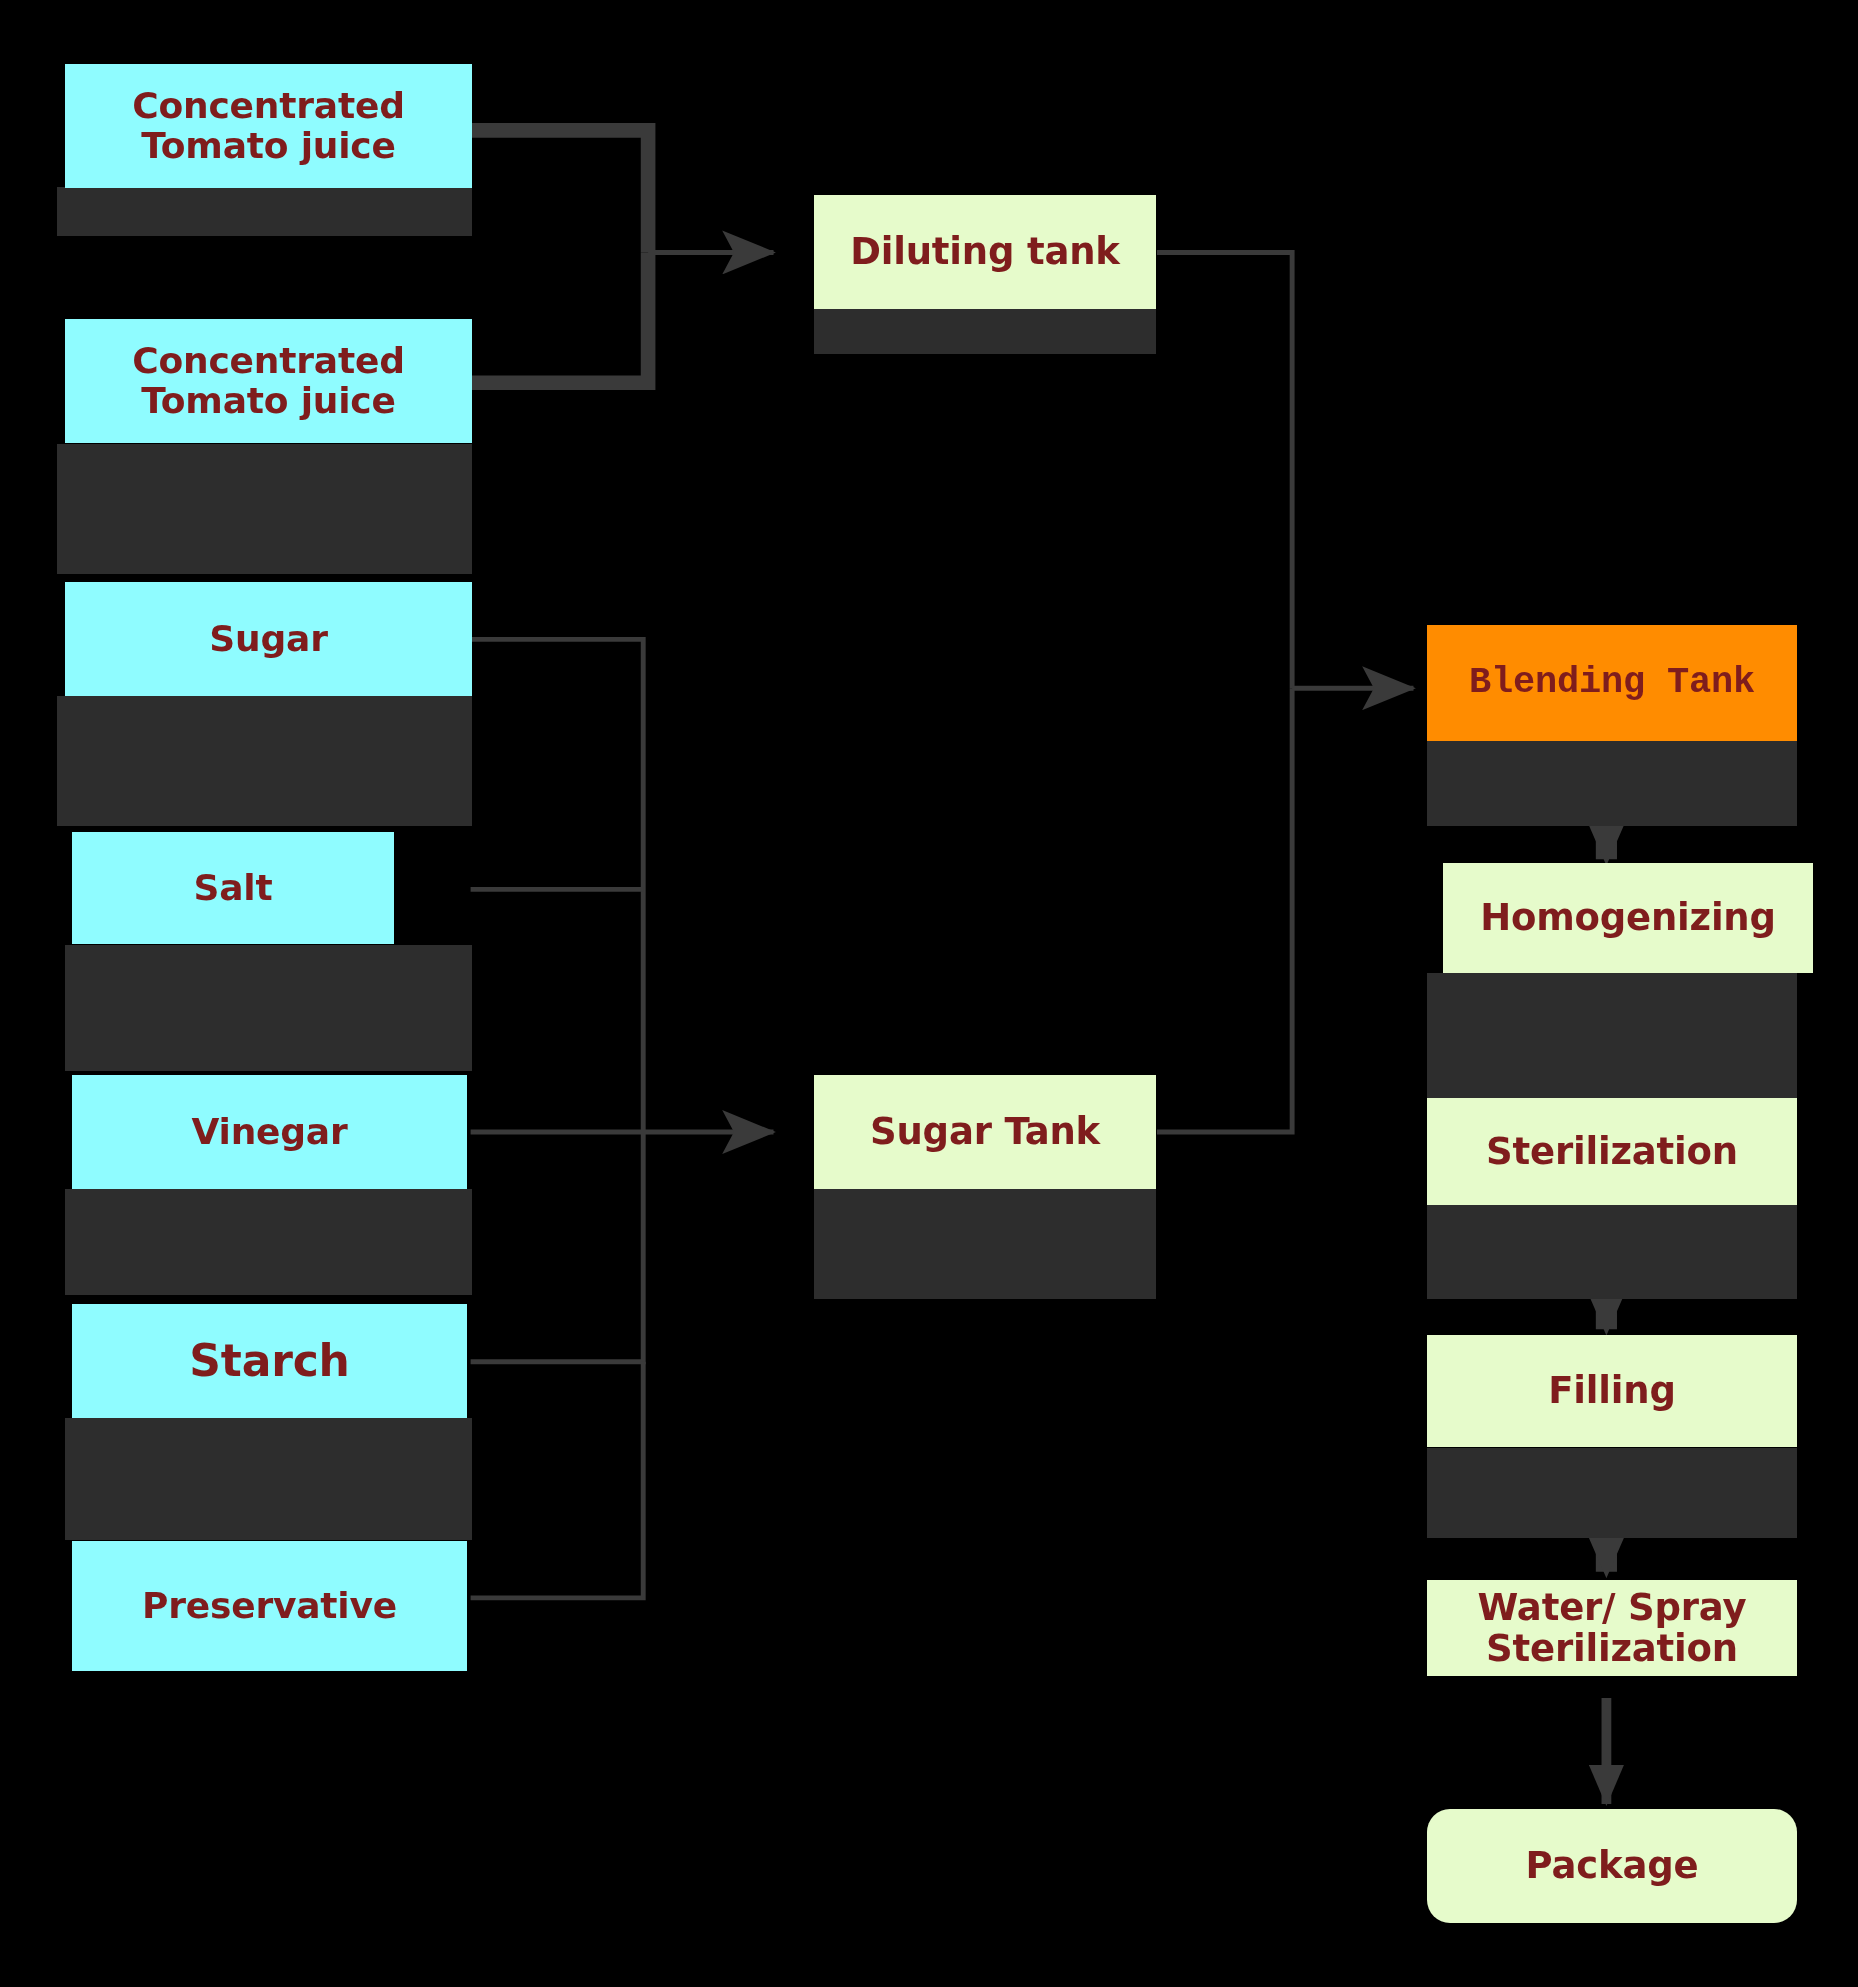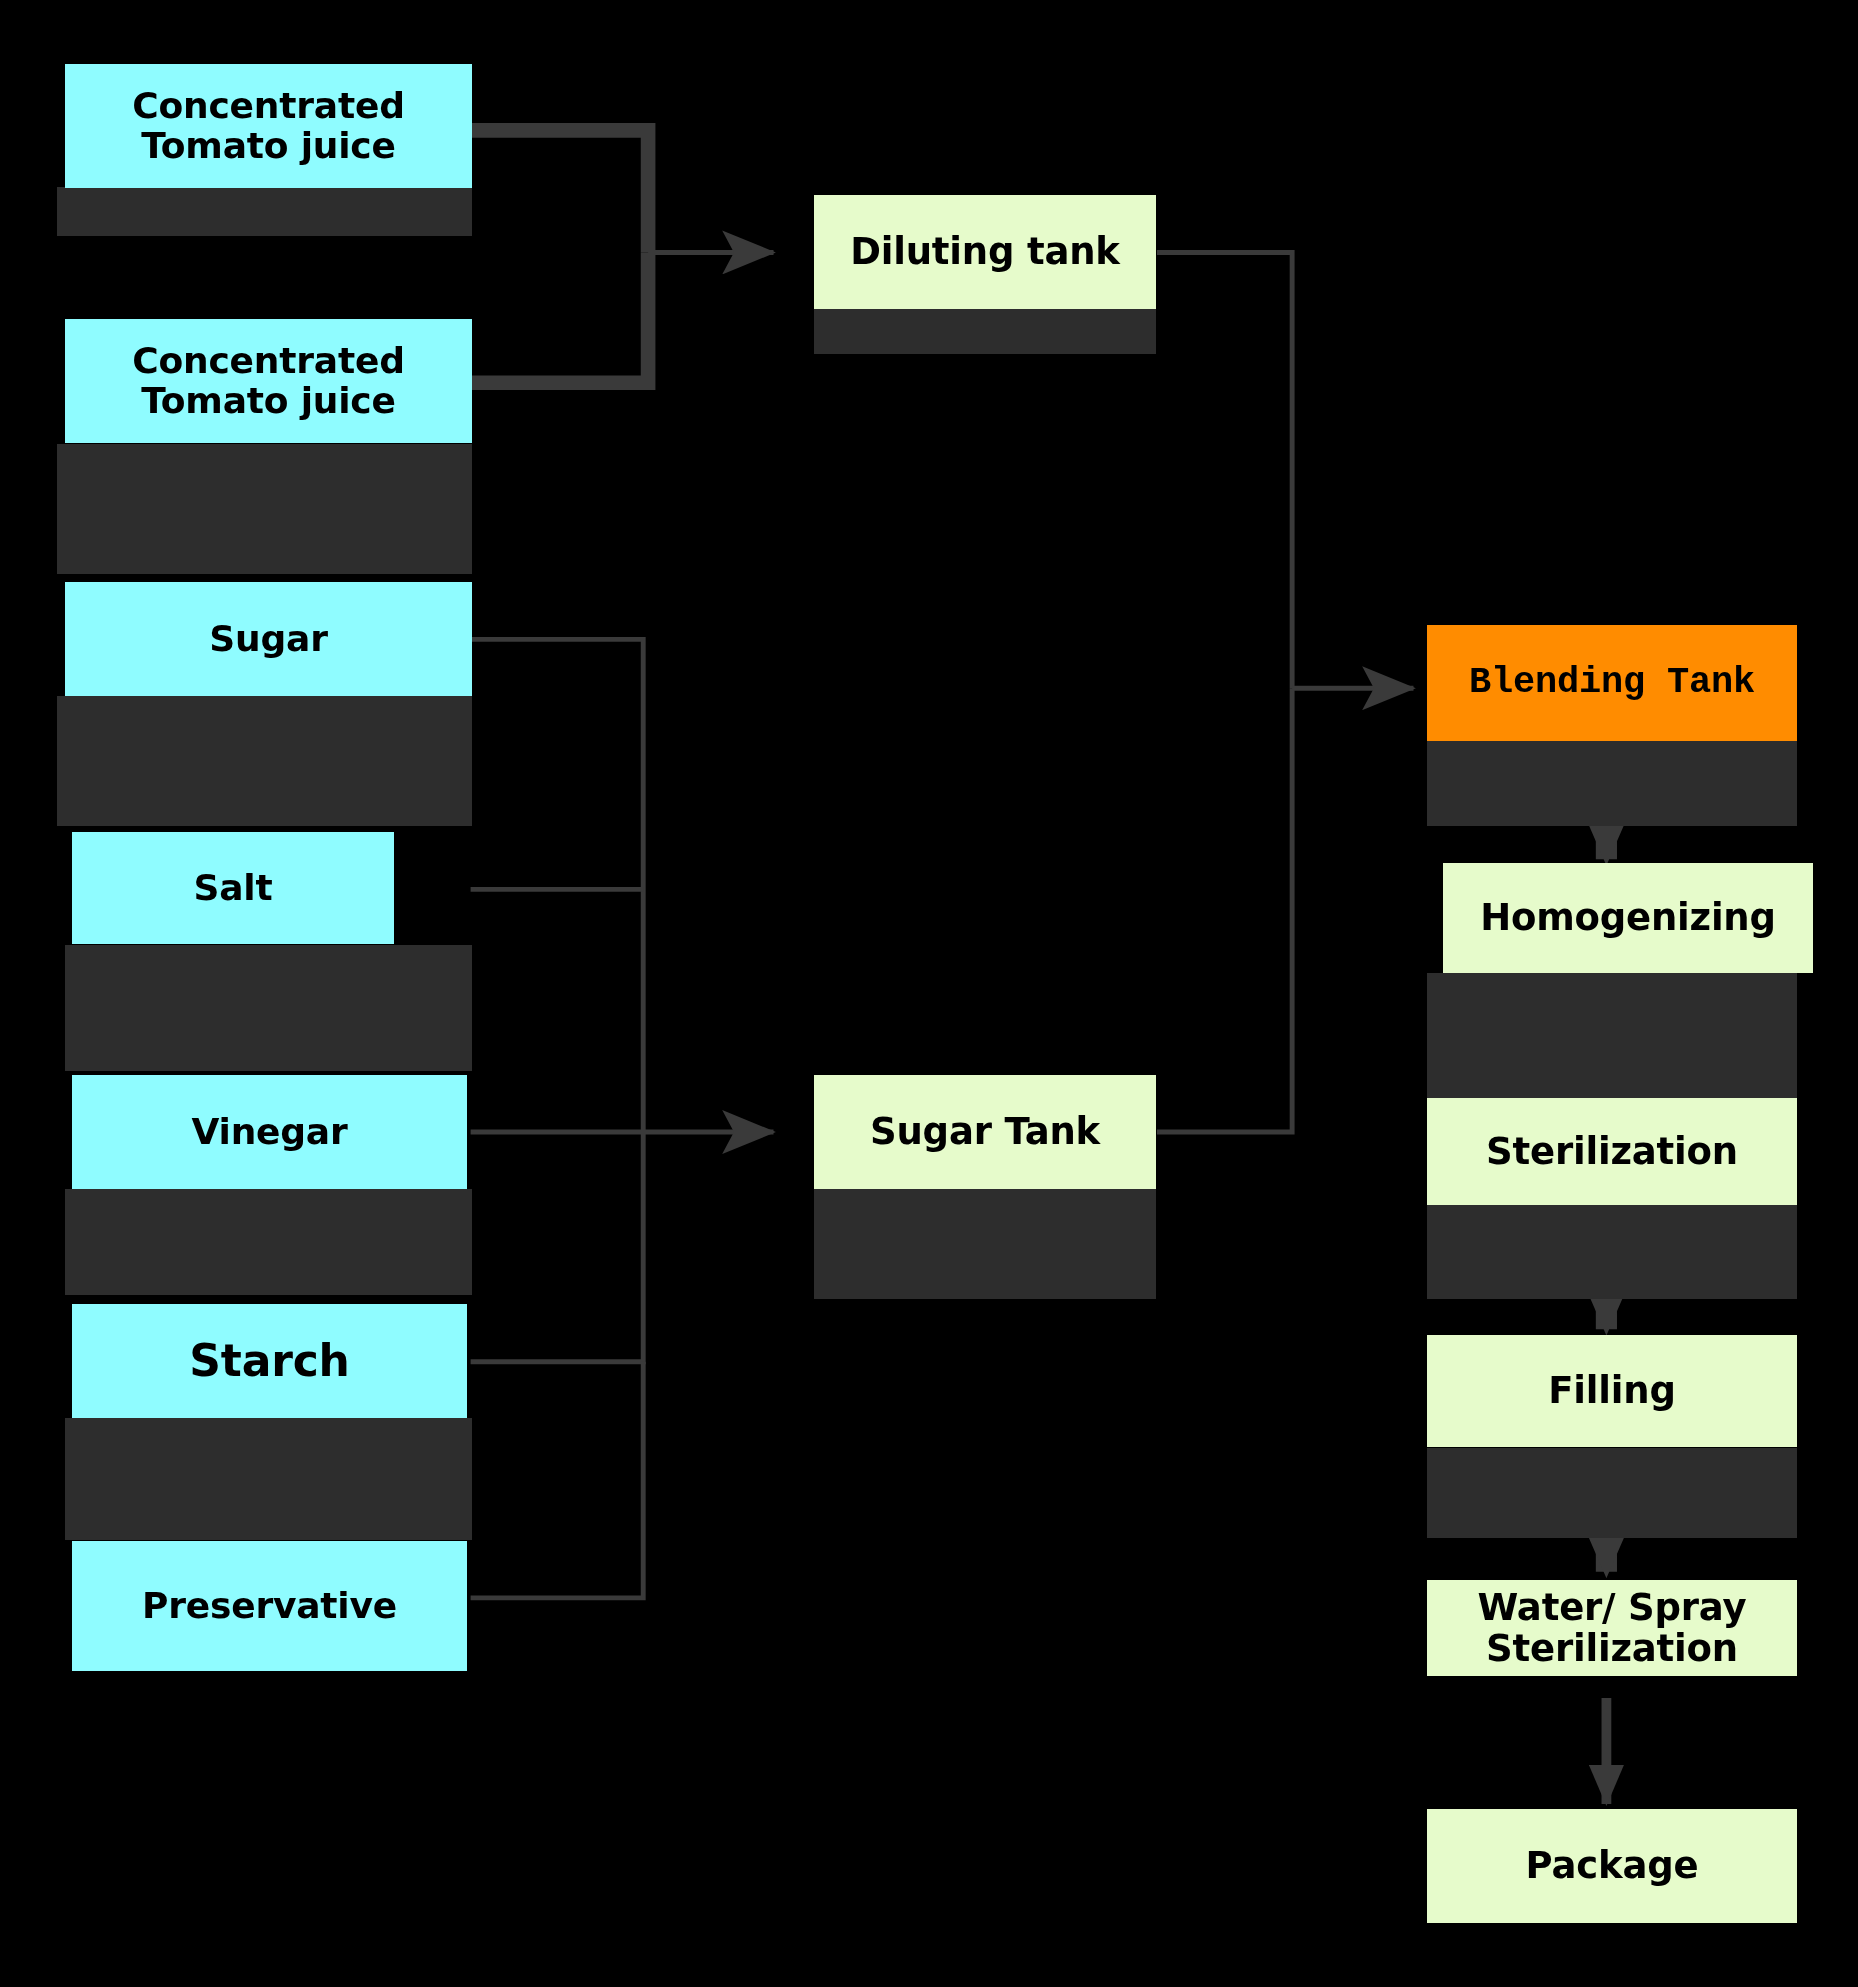--- a/index.html
+++ b/index.html
@@ -24,21 +24,21 @@
     width: 1858px;
     height: 1988px;
   }
   .node {
     position: absolute;
     box-sizing: border-box;
     display: flex;
     align-items: center;
     justify-content: center;
     text-align: center;
-    color: #000000;
+    color: #7f1d1d;
     font-weight: bold;
     line-height: 1.12;
     letter-spacing: -0.2px;
     z-index: 3;
   }
   .skirt {
     position: absolute;
     background: #2D2D2D;
     z-index: 1;
   }
@@ -149,16 +149,16 @@
 
   <div class="node green" style="left:1427px; top:1335px; width:370px; height:112px; font-size:37px;">Filling</div>
 
   <div class="node green" style="left:1427px; top:1580px; width:370px; height:96px; font-size:37px;align-items:center;">
     <span>
       <span>Water/ Spray</span><br>
       <span>Sterilization</span>
     </span>
   </div>
 
-  <div class="node green" style="left:1427px; top:1809px; width:370px; height:114px; font-size:37px;">Package</div>
+  <div class="node green" style="left:1427px; top:1809px; width:370px; height:114px; font-size:37px;border-radius:23px;">Package</div>
 
 </div>
 
 
 </body></html>

